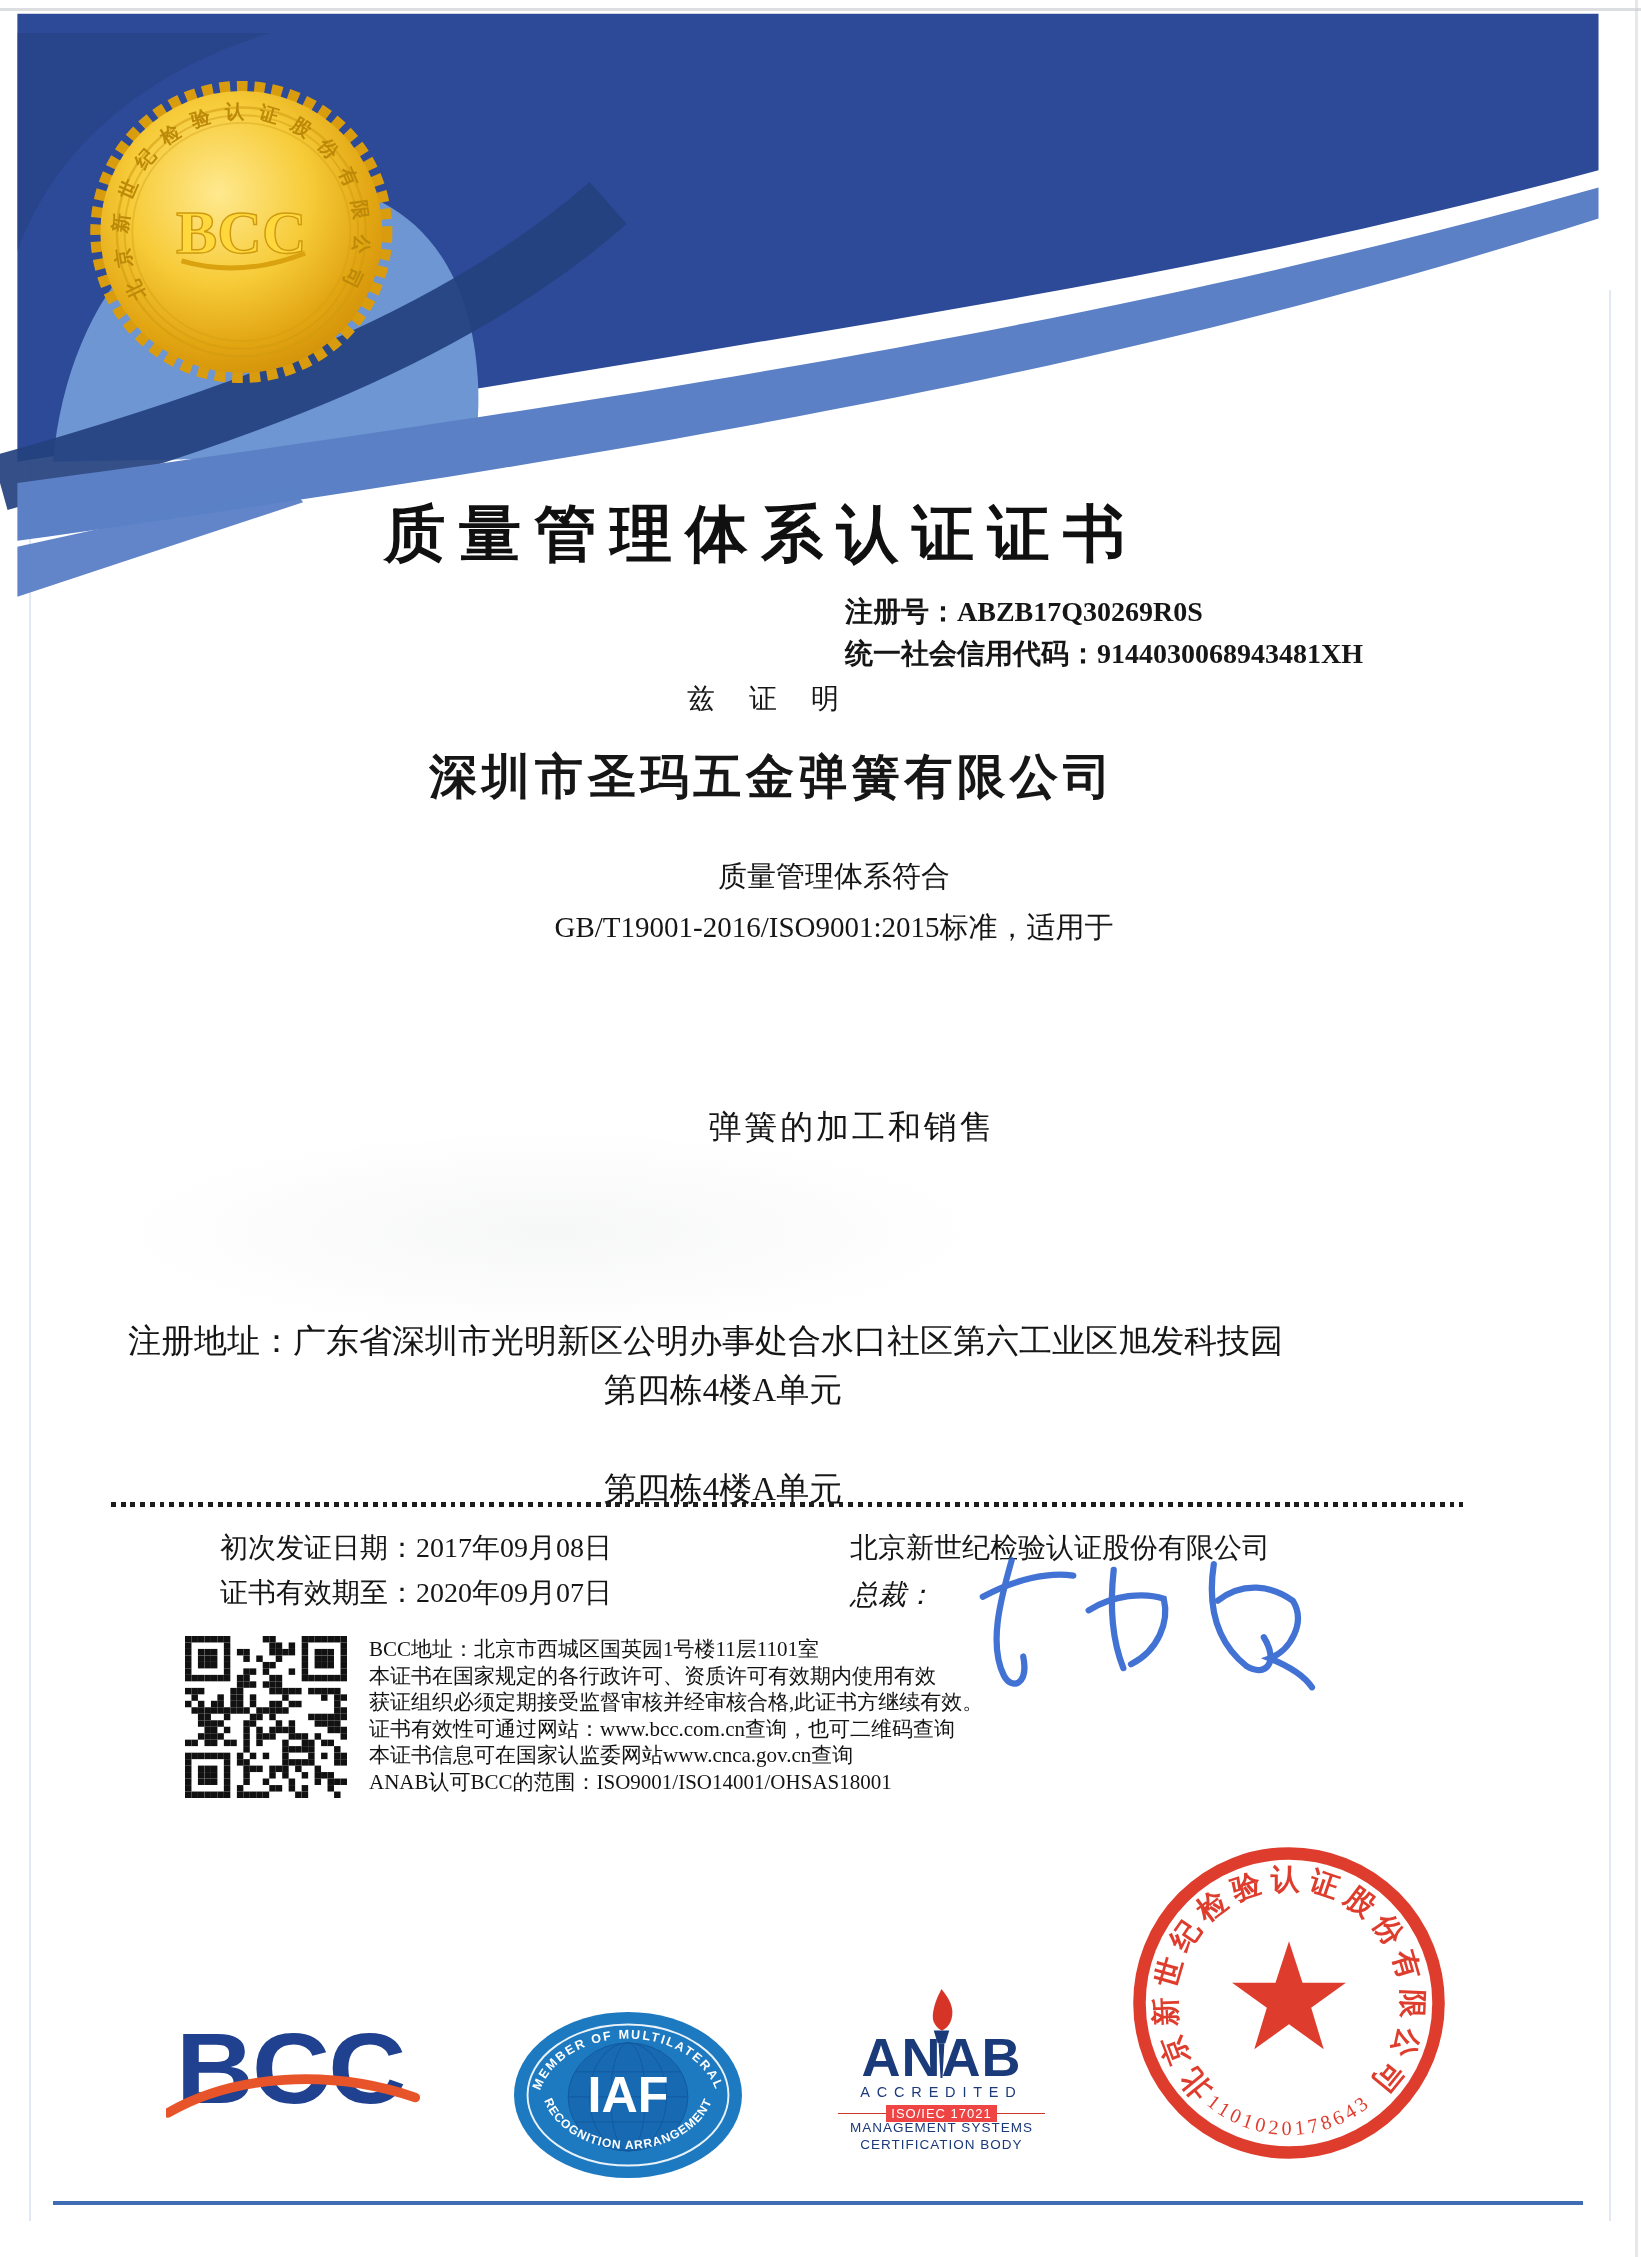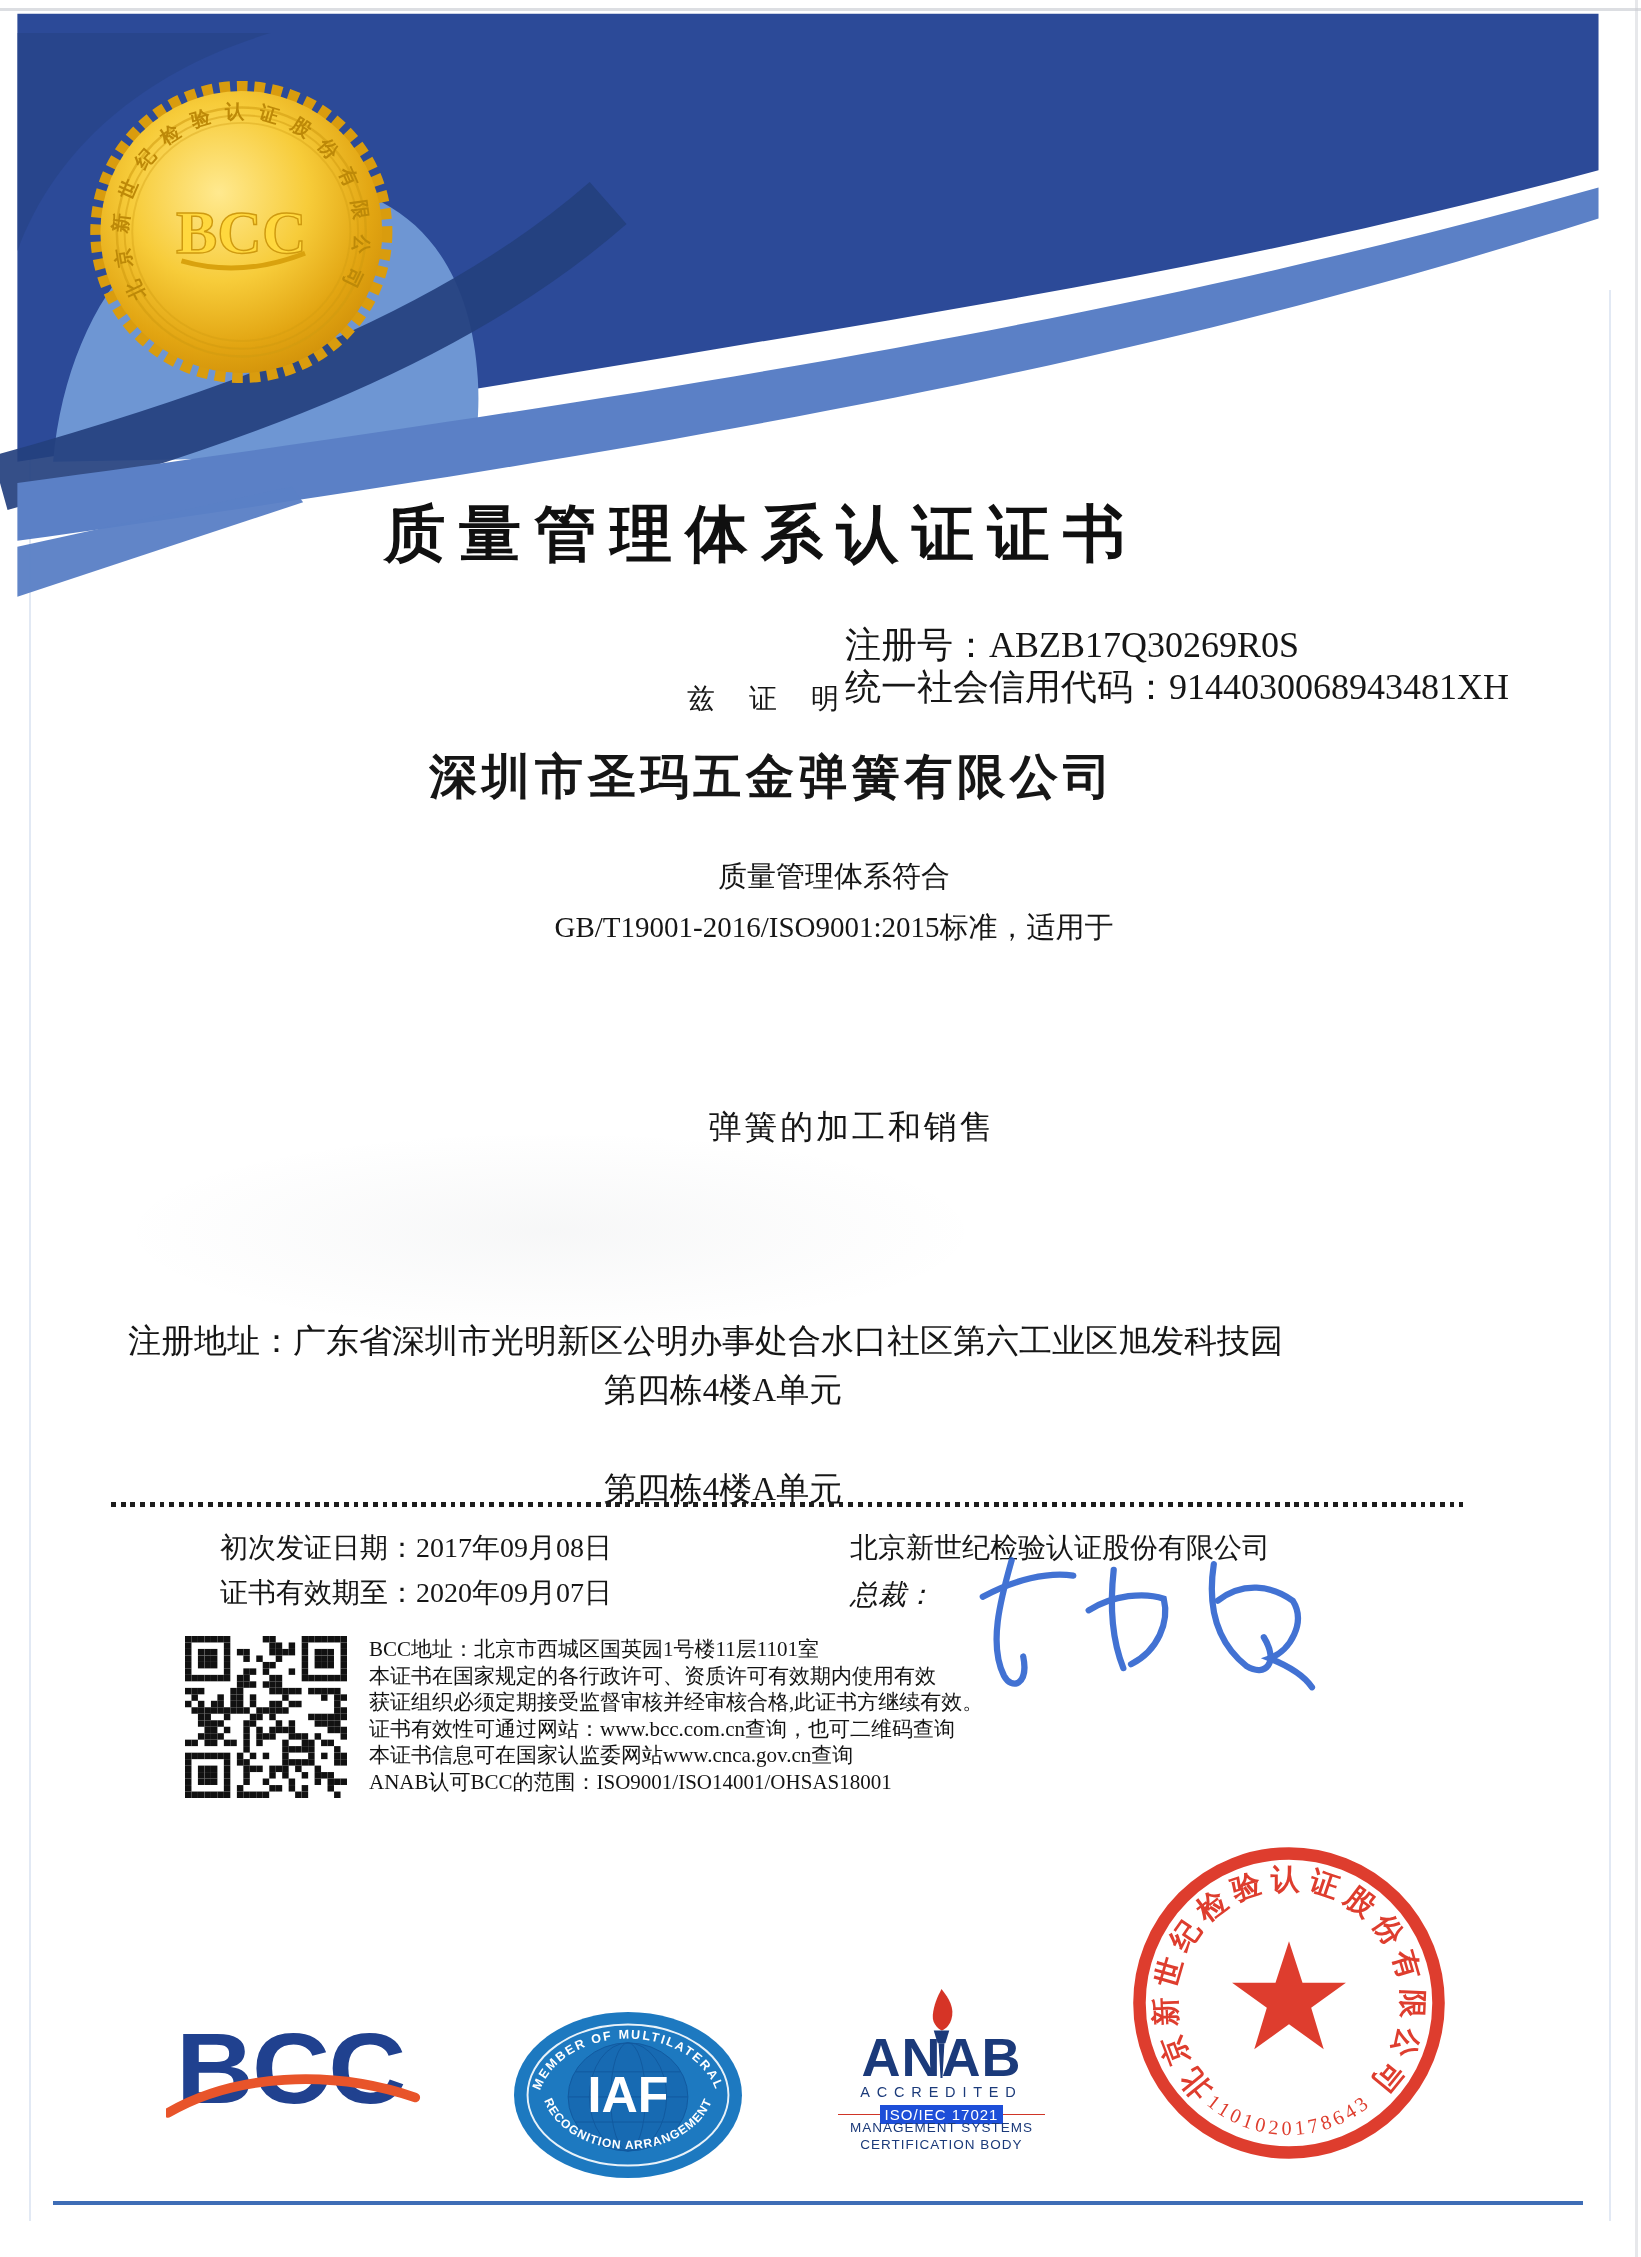--- a/index.html
+++ b/index.html
@@ -9,21 +9,21 @@
   
   .scan-top{left:0;top:7.7px;width:1641px;height:2.9px;background:#c9ccd3;opacity:.65;}
   .scan-right{left:1635px;top:0;width:2.9px;height:2257px;background:#c9ccd3;opacity:.45;}
   .page-edge-l{left:29px;top:454px;width:1.9px;height:1767px;background:#e2e9f4;}
   .page-edge-r{left:1609px;top:290px;width:1.9px;height:1931px;background:#e2e9f4;}
   .smudge{left:116px;top:1130px;width:869px;height:203px;border-radius:50%;
           background:radial-gradient(ellipse at center,rgba(90,100,110,.05),rgba(0,0,0,0) 70%);}
   
   .title{left:0;top:492px;width:1522px;text-align:center;font-size:62px;font-weight:700;
          letter-spacing:13.5px;color:#101010;}
-  .regline{left:845px;top:624px;font-size:36px;line-height:42px;white-space:nowrap;}
+  .regline{left:845px;top:591px;font-size:28px;line-height:42px;white-space:nowrap;font-weight:bold;}
   .certify{left:687px;top:680px;font-size:28px;letter-spacing:13.5px;}
   .company{left:0;top:745px;width:1545px;text-align:center;font-size:48px;font-weight:700;letter-spacing:4.8px;}
   .std1{left:0;top:857px;width:1668px;text-align:center;font-size:29px;}
   .std2{left:0;top:908px;width:1668px;text-align:center;font-size:29px;}
   .scope{left:62px;top:1105px;width:1580px;text-align:center;font-size:33px;letter-spacing:2.9px;}
   .addr{font-size:33px;white-space:nowrap;}
   .addr1{left:128px;top:1319px;font-family:Liberation Mono, monospace;}
   .addr2{left:0;top:1368px;width:1446px;text-align:center;}
   .addr3{left:128px;top:1417px;}
   .addr4{left:0;top:1467px;width:1446px;text-align:center;}
@@ -39,21 +39,21 @@
   .bcc-logo{left:176px;top:2024px;width:237px;height:116px;}
   .bcc-word{position:absolute;left:0;top:0;font-family:"Liberation Sans","DejaVu Sans",sans-serif;
             font-weight:700;font-size:108px;line-height:97px;letter-spacing:-1.9px;color:#20418f;
             transform:scaleY(.92);transform-origin:top left;}
   .anab{left:838px;top:1987px;width:207px;height:164px;text-align:center;
         font-family:"Liberation Sans","DejaVu Sans",sans-serif;color:#1b3a7a;}
   .anab-name{position:absolute;left:0;top:39px;width:207px;font-size:54px;font-weight:700;letter-spacing:1px;}
   .anab-accr{position:absolute;left:0;top:97px;width:207px;font-size:14.5px;letter-spacing:6.8px;}
   .anab-rule{position:absolute;left:0;top:118px;width:207px;display:flex;align-items:center;}
   .anab-rule .ln{flex:1;height:1.9px;background:#cf3527;}
-  .anab-std{background:#1d4ed8;color:#fff;font-size:15px;padding:1px 4.8px;letter-spacing:1px;white-space:nowrap;}
+  .anab-std{background:#ef4444;color:#fff;font-size:13px;padding:1px 4.8px;letter-spacing:1px;white-space:nowrap;}
   .anab-l1{position:absolute;left:0;top:133px;width:207px;font-size:13.5px;letter-spacing:1px;}
   .anab-l2{position:absolute;left:0;top:150px;width:207px;font-size:13.5px;letter-spacing:1px;}
   .bottom-line{left:53px;top:2201px;width:1530px;height:3.9px;background:#3e6db6;}
   svg text{font-family:"Liberation Serif","DejaVu Serif",serif;}
   .sans text{font-family:"Liberation Sans","DejaVu Sans",sans-serif;}
 </style>
 </head>
 <body>
 
 <div class="sheet">

